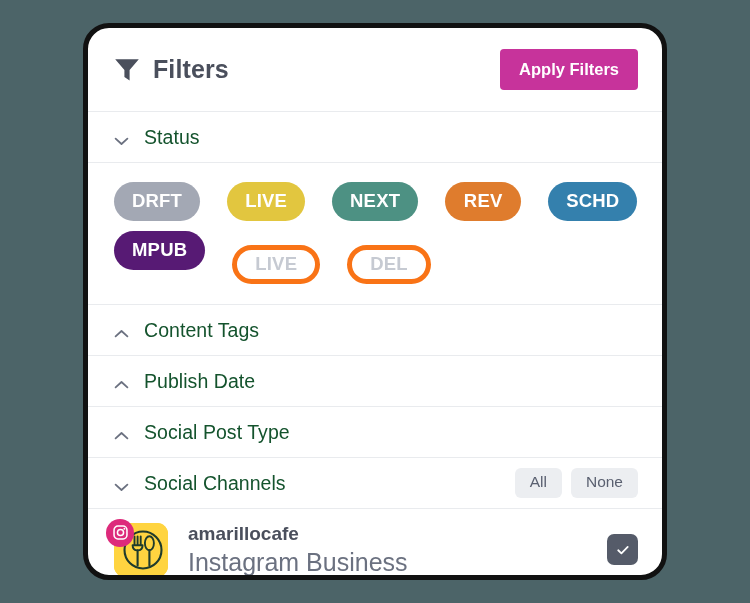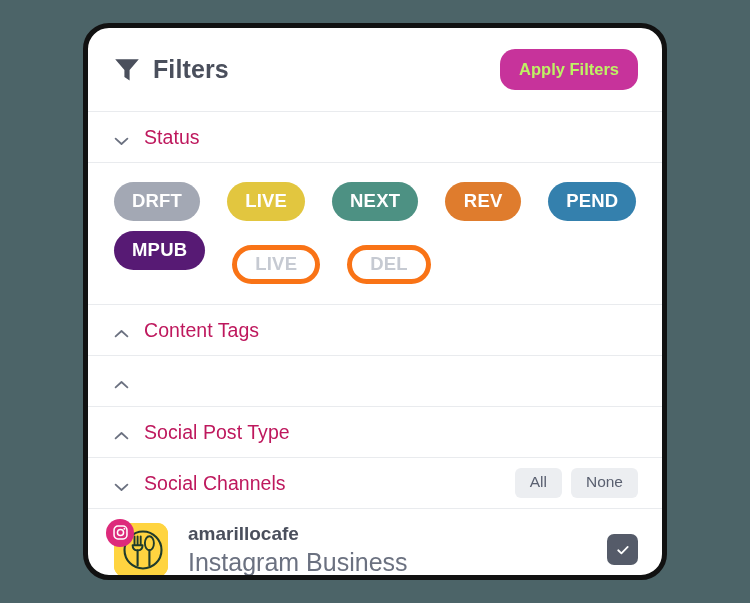--- a/index.html
+++ b/index.html
@@ -56,26 +56,26 @@
   .header-title {
     font-size: 25px;
     font-weight: 700;
     color: #4a4f5c;
     letter-spacing: .1px;
     white-space: nowrap;
   }
   .apply-btn {
     flex: 0 0 auto;
     background: #c7339b;
-    color: #bef264;
+    color: #ffffff;
     font-family: "Liberation Sans", sans-serif;
     font-size: 16.5px;
     font-weight: 700;
     border: none;
-    border-radius: 15px;
+    border-radius: 4px;
     padding: 12px 19px 13px;
     cursor: pointer;
     white-space: nowrap;
     line-height: 1;
   }
 
   
   .section-row {
     display: flex;
     align-items: center;
@@ -88,21 +88,21 @@
   .section-row .chev {
     width: 15px;
     height: 10px;
     flex: 0 0 auto;
     margin-right: 15px;
     display: block;
   }
   .section-label {
     font-size: 19.5px;
     font-weight: 400;
-    color: #be185d;
+    color: #14532d;
     white-space: nowrap;
     letter-spacing: .05px;
   }
   .row-spacer { flex: 1 1 auto; }
 
   .small-btn {
     background: #eceef1;
     color: #5a6070;
     font-family: "Liberation Sans", sans-serif;
     font-size: 15.5px;
@@ -238,21 +238,21 @@
     </span>
     <span class="section-label">Status</span>
   </div>
 
   <div class="status-body">
     <div class="badge-row" id="badge-row">
         <button class="badge" style="background: rgb(163, 168, 180);">DRFT</button>
         <button class="badge" style="background: rgb(226, 198, 63);">LIVE</button>
         <button class="badge" style="background: rgb(77, 145, 131);">NEXT</button>
         <button class="badge" style="background: rgb(223, 124, 45);">REV</button>
-        <button class="badge" style="background: rgb(52, 128, 173);">PEND</button>
+        <button class="badge" style="background: rgb(52, 128, 173);">SCHD</button>
         <button class="badge" style="background: rgb(87, 26, 116);">MPUB</button>
         <button class="badge off">LIVE</button>
         <button class="badge off">DEL</button>
       </div>
   </div>
 
   <div class="section-row h52">
     <span class="chev">
       <svg viewBox="0 0 15 10" width="15" height="10" xmlns="http://www.w3.org/2000/svg">
         <path d="M1.6 7.4 L7.5 2.0 L13.4 7.4" fill="none" stroke="#6b7180" stroke-width="1.8" stroke-linecap="round" stroke-linejoin="round"></path>
@@ -260,20 +260,21 @@
     </span>
     <span class="section-label">Content Tags</span>
   </div>
 
   <div class="section-row h52">
     <span class="chev">
       <svg viewBox="0 0 15 10" width="15" height="10" xmlns="http://www.w3.org/2000/svg">
         <path d="M1.6 7.4 L7.5 2.0 L13.4 7.4" fill="none" stroke="#6b7180" stroke-width="1.8" stroke-linecap="round" stroke-linejoin="round"></path>
       </svg>
     </span>
+    <span class="section-label">Publish Date</span>
   </div>
 
   <div class="section-row h52">
     <span class="chev">
       <svg viewBox="0 0 15 10" width="15" height="10" xmlns="http://www.w3.org/2000/svg">
         <path d="M1.6 7.4 L7.5 2.0 L13.4 7.4" fill="none" stroke="#6b7180" stroke-width="1.8" stroke-linecap="round" stroke-linejoin="round"></path>
       </svg>
     </span>
     <span class="section-label">Social Post Type</span>
   </div>

